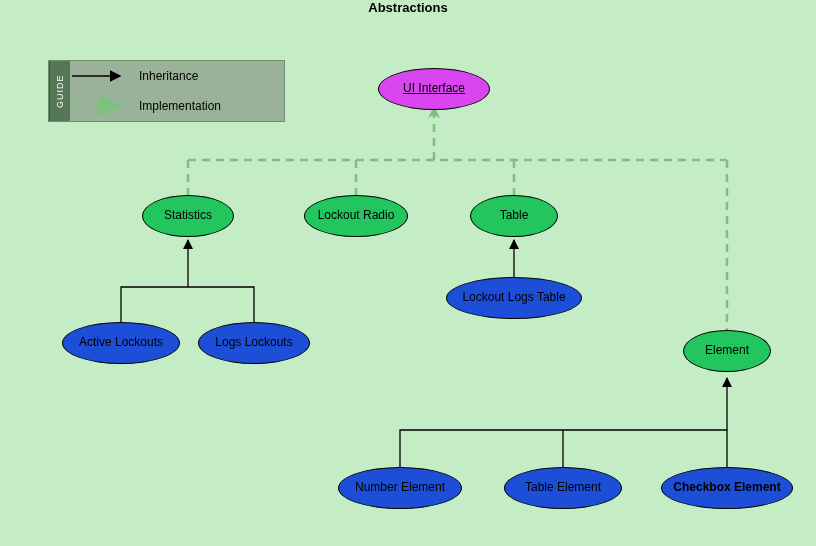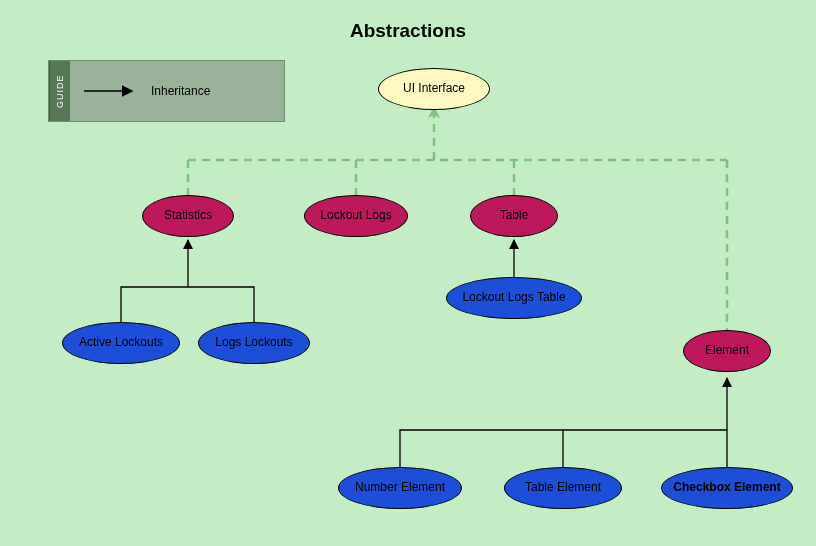--- a/index.html
+++ b/index.html
@@ -10,22 +10,21 @@
     background: #c5edc5;
     font-family: Arial, Helvetica, sans-serif;
     font-size: 12px;
     color: #000;
     position: relative;
     overflow: hidden;
   }
   .title {
     text-align: center;
     font-weight: bold;
-    font-size: 19px;
-    padding-top: 20px;
+    font-size: 13px;
   }
   .legend {
     position: absolute;
     left: 48px;
     top: 60px;
     width: 235px;
     height: 60px;
     background: #99b299;
     border: 1px solid #6f8f6f;
     display: flex;
@@ -45,21 +44,20 @@
   }
   .legend-rows {
     flex: 1;
     display: flex;
     flex-direction: column;
   }
   .legend-row {
     flex: 1;
     display: flex;
     align-items: center;
-    padding-left: 12px;
     font-size: 12px;
   }
   .legend-arrow {
     width: 55px;
     height: 18px;
     flex: 0 0 55px;
     position: relative;
     margin-right: 14px;
   }
   .node {
@@ -68,22 +66,22 @@
     border-radius: 50%;
     display: flex;
     align-items: center;
     justify-content: center;
     text-align: center;
     font-size: 12px;
     line-height: 1.1;
     padding: 0 4px;
     box-sizing: border-box;
   }
-  .node.root  { background: #fef9c3; }
-  .node.blue  { background: #be185d; }
+  .node.root  { background: #d946ef; text-decoration: underline; }
+  .node.blue  { background: #22c55e; }
   .node.white { background: #1d4ed8; }
   svg.wires {
     position: absolute;
     left: 0; top: 0;
     width: 816px;
     height: 546px;
     pointer-events: none;
   }
 </style>
 </head>
@@ -99,20 +97,33 @@
         <svg width="55" height="18">
             <defs>
           <marker id="la1" markerWidth="8" markerHeight="8" refX="7" refY="4" orient="auto">
             <path d="M0,0 L8,4 L0,8 Z" fill="#000"></path>
           </marker>
             </defs>
           <line x1="2" y1="9" x2="50" y2="9" stroke="#000" stroke-width="1.5" marker-end="url(#la1)"></line>
         </svg>
       </span>
       <span>Inheritance</span>
+    </div>
+    <div class="legend-row">
+      <span class="legend-arrow">
+        <svg width="55" height="18">
+            <defs>
+          <marker id="la2" markerWidth="10" markerHeight="10" refX="8" refY="5" orient="auto">
+            <path d="M0,0 L10,5 L0,10 Z" fill="#7fbf7f"></path>
+          </marker>
+            </defs>
+          <line x1="2" y1="9" x2="48" y2="9" stroke="#7fbf7f" stroke-width="2.5" stroke-dasharray="7,5" marker-end="url(#la2)"></line>
+        </svg>
+      </span>
+      <span>Implementation</span>
     </div>
   </div>
 </div>
 
 <svg class="wires">
   <defs>
     <marker id="arrow-green" markerWidth="12" markerHeight="12" refX="6" refY="6" orient="auto" markerUnits="userSpaceOnUse">
       <path d="M0,0 L12,6 L0,12 L3,6 Z" fill="#7fbf7f"></path>
     </marker>
     <marker id="arrow-black" markerWidth="10" markerHeight="10" refX="9" refY="5" orient="auto" markerUnits="userSpaceOnUse">
@@ -140,21 +151,21 @@
 </svg>
 
 <div class="node root" style="left:378px; top:68px;  width:112px; height:42px;">
     <span>UI Interface</span>
   </div>
 
 <div class="node blue" style="left:142px; top:195px; width:92px;  height:42px;">
     <span>Statistics</span>
   </div>
 <div class="node blue" style="left:304px; top:195px; width:104px; height:42px;">
-    <span>Lockout Logs</span>
+    <span>Lockout Radio</span>
   </div>
 <div class="node blue" style="left:470px; top:195px; width:88px;  height:42px;">
     <span>Table</span>
   </div>
 <div class="node blue" style="left:683px; top:330px; width:88px;  height:42px;">
     <span>Element</span>
   </div>
 
 <div class="node white" style="left:62px;  top:322px; width:118px; height:42px;">
     <span>Active Lockouts</span>

